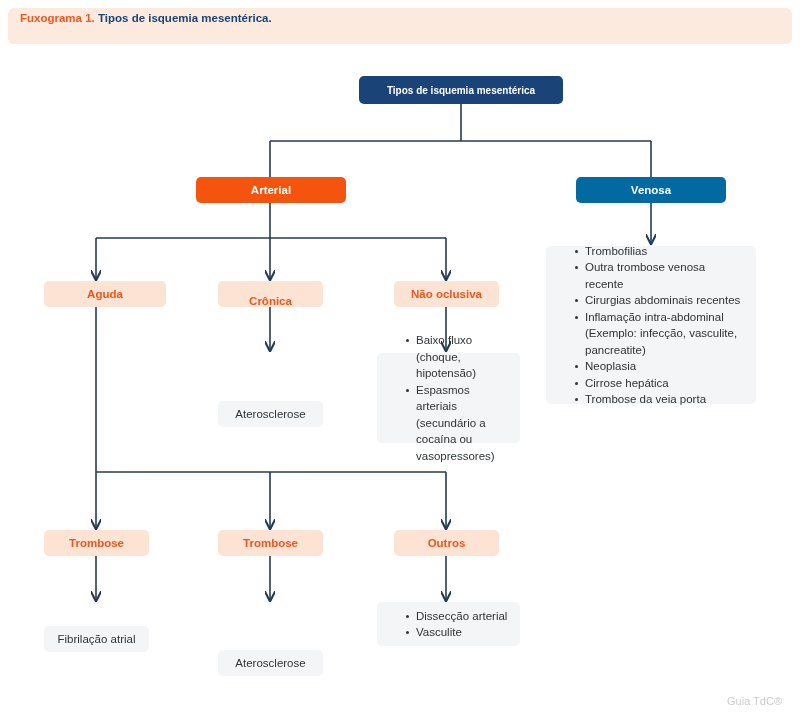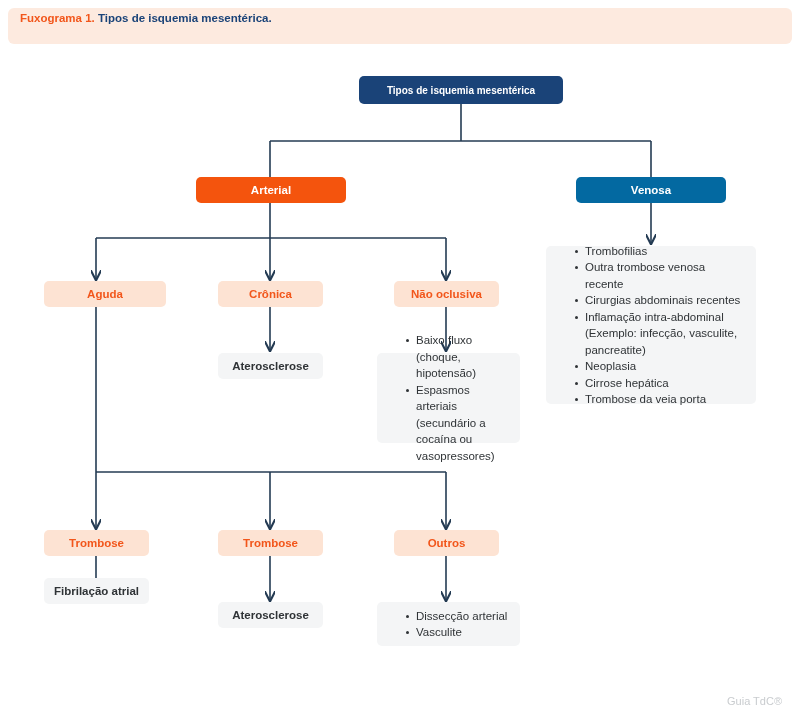--- a/index.html
+++ b/index.html
@@ -84,21 +84,22 @@
   .node-peach {
     background: #FDE3D3;
     color: #F2561B;
     font-size: 11.5px;
     font-weight: bold;
   }
   .node-grey {
     background: #F4F5F6;
     color: #2F3336;
     font-size: 11.5px;
-    font-weight: bold;
+    font-weight: normal;
+    margin-top: 48px;
   }
 
   
   .node-list {
     background: #F4F5F6;
     border-radius: 5px;
     position: absolute;
     box-sizing: border-box;
     color: #2F3336;
     font-size: 11.5px;
@@ -206,21 +207,21 @@
       <li>Inflamação intra-abdominal (Exemplo: infecção, vasculite, pancreatite)</li>
       <li>Neoplasia</li>
       <li>Cirrose hepática</li>
       <li>Trombose da veia porta</li>
     </ul>
   </div>
 
   <div class="node node-peach" style="left:44px; top:281px; width:122px; height:26px;">
     <span>Aguda</span>
   </div>
-  <div class="node node-peach" style="left:218px; top:281px; width:105px; height:26px;">
+  <div class="node node-peach" style="left:218px; top:281px; width:105px; height:26px;align-items:flex-end;">
     <span>Crônica</span>
   </div>
   <div class="node node-peach" style="left:394px; top:281px; width:105px; height:26px;">
     <span>Não oclusiva</span>
   </div>
 
   <div class="node node-grey" style="left:218px; top:353px; width:105px; height:26px;">
     <span>Aterosclerose</span>
   </div>
 

